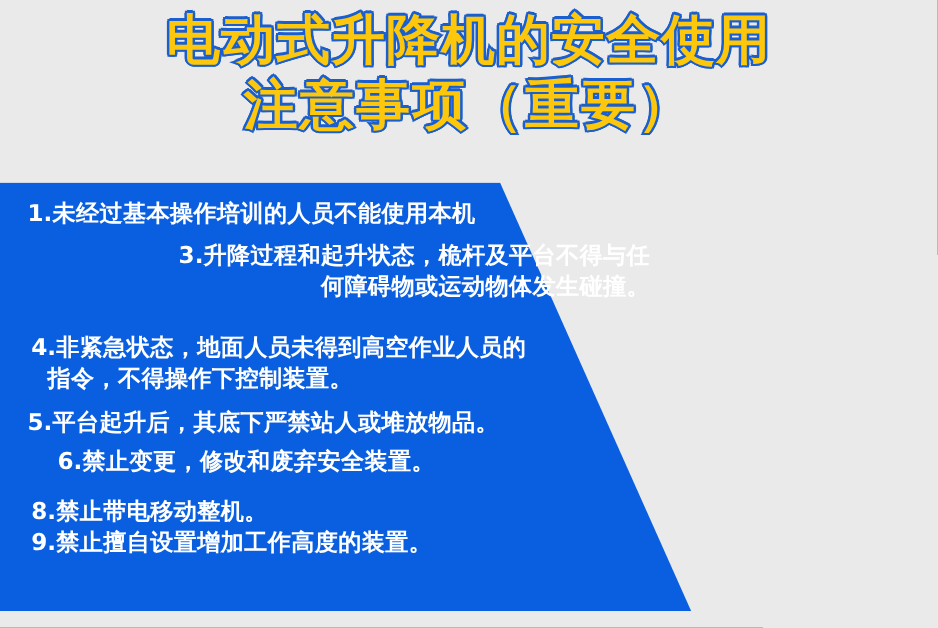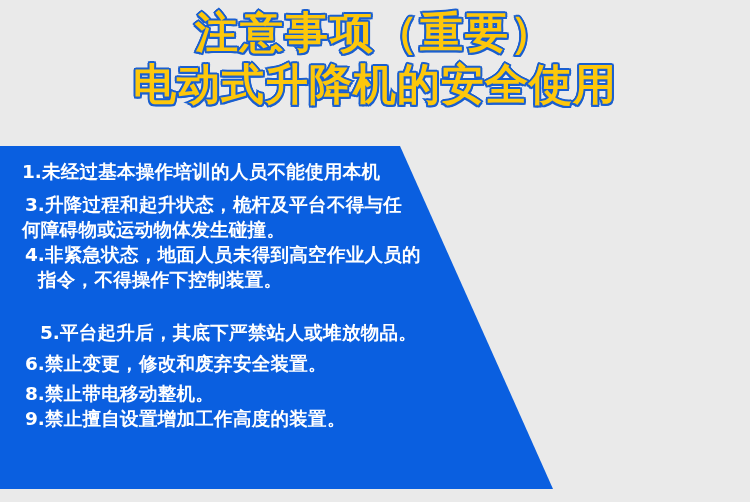--- a/index.html
+++ b/index.html
@@ -81,36 +81,36 @@
     padding-left: 22px;
     white-space: pre-line;
   }
   .rule-item .num {
     letter-spacing: 0;
   }
 
   
   .rule-item.i1 { margin-top: 13px; }
   .rule-item.i2 { margin-top: 8px; }
-  .rule-item.i3 { margin-top: 8px;  padding-left: 22px; text-indent: 3px; }
-  .rule-item.i4 { margin-top: 0;  padding-left: 38px; text-indent: -13px; }
-  .rule-item.i5 { margin-top: 28px; padding-left: 40px; }
-  .rule-item.i6 { margin-top: 6px;  padding-left: 25px; }
+  .rule-item.i3 { margin-top: 8px;  padding-left: 34px; text-indent: 3px; text-align: right; }
+  .rule-item.i4 { margin-top: 24px;  padding-left: 38px; text-indent: -13px; }
+  .rule-item.i5 { margin-top: 10px; padding-left: 22px; }
+  .rule-item.i6 { margin-top: 6px;  padding-left: 25px; margin-left: 21px; }
   .rule-item.i7 { margin-top: 5px;  padding-left: 25px; }
-  .rule-item.i8 { margin-top: 5px;  padding-left: 25px; }
+  .rule-item.i8 { margin-top: 15px;  padding-left: 25px; }
   .rule-item.i9 { padding-left: 25px; }
 </style>
 </head>
 <body>
 
 <div id="poster">
 
   <div id="title-block">
+    <span class="title-line first">电动式升降机的安全使用</span>
     <span class="title-line second">注意事项（重要）</span>
-    <span class="title-line first">电动式升降机的安全使用</span>
   </div>
 
   <div id="blue-panel"></div>
 
   <ul id="rules-list">
     <li class="rule-item i1"><span class="num">1.</span><span class="txt">未经过基本操作培训的人员不能使用本机</span></li>
     <li class="rule-item i3"><span class="num">3.</span><span class="txt">升降过程和起升状态，桅杆及平台不得与任
 何障碍物或运动物体发生碰撞。</span></li>
     <li class="rule-item i4"><span class="num">4.</span><span class="txt">非紧急状态，地面人员未得到高空作业人员的
 指令，不得操作下控制装置。</span></li>

